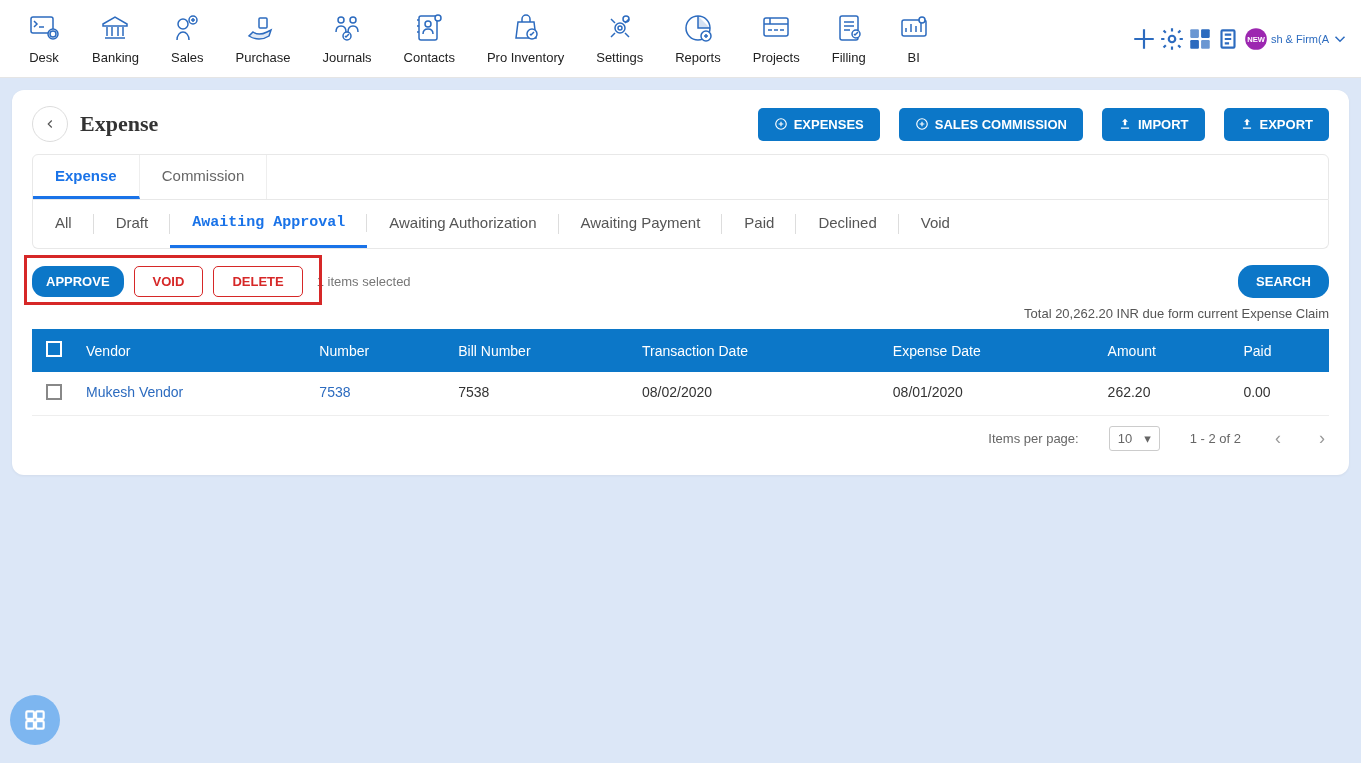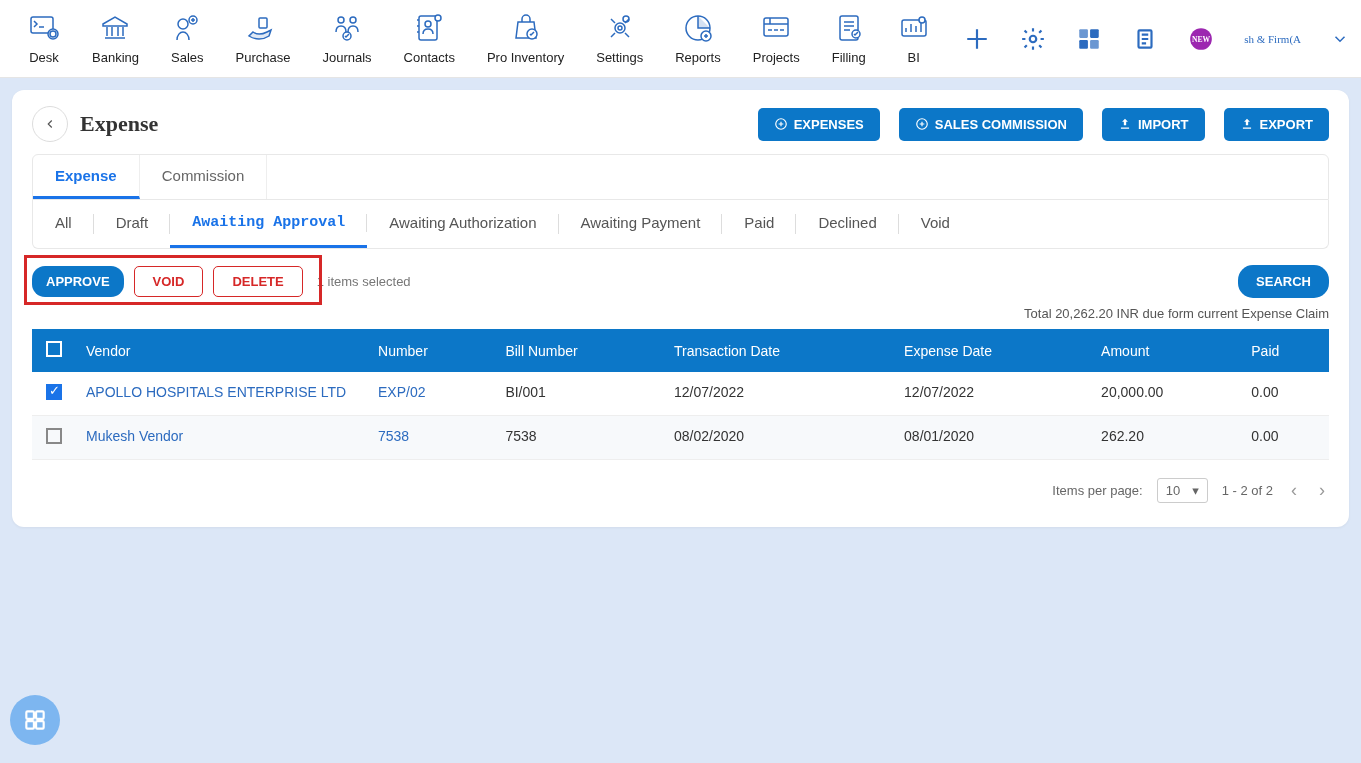--- a/index.html
+++ b/index.html
@@ -3,21 +3,21 @@
   <meta charset="utf-8">
   <style>
     * { box-sizing: border-box; margin: 0; padding: 0; }
     body { font-family: Arial, sans-serif; background: #dce7f7; font-size: 14px; color: #333; }
     
     .topnav { background: #fff; display: flex; align-items: center; padding: 8px 12px; border-bottom: 1px solid #e5e5e5; }
     .nav-items { display: flex; gap: 0; }
     .nav-item { display: flex; flex-direction: column; align-items: center; padding: 4px 16px; cursor: pointer; }
     .nav-item svg { width: 32px; height: 32px; }
     .nav-item span { font-size: 13px; color: #222; margin-top: 6px; }
-    .nav-right { margin-left: auto; display: flex; align-items: center; gap: 30px; font-family: Liberation Serif, serif; }
+    .nav-right { margin-left: auto; display: flex; align-items: center; gap: 2px; }
     .nav-right svg { width: 26px; height: 26px; cursor: pointer; }
     .firm-name { color: #2c6bbf; font-size: 11px; }
     
     .page-container { margin: 12px; background: #fff; border-radius: 12px; padding: 16px 20px 24px; box-shadow: 0 1px 3px rgba(0,0,0,.05); }
     
     .page-header { display: flex; align-items: center; gap: 12px; margin-bottom: 12px; }
     .back-btn { width: 36px; height: 36px; border: 1px solid #ddd; border-radius: 50%; display: flex; align-items: center; justify-content: center; cursor: pointer; }
     .page-title { font-size: 22px; font-weight: 600; color: #333; font-family: Georgia, serif; }
     .header-actions { margin-left: auto; display: flex; gap: 19px; }
     .btn-primary { background: #0c77c8; color: #fff; border: none; padding: 9px 16px; border-radius: 5px; font-weight: 700; font-size: 13px; cursor: pointer; display: inline-flex; align-items: center; gap: 6px; }
@@ -47,21 +47,21 @@
     tbody td { padding: 12px 10px; border-bottom: 1px solid #eee; font-size: 14px; vertical-align: top; }
     tbody tr:nth-child(even) { background: #f7f9fb; }
     tbody td.link { color: #2c6bbf; cursor: pointer; }
     tbody td:first-child { text-align: center; }
     
     .checkbox { width: 16px; height: 16px; border: 2px solid #fff; display: inline-block; cursor: pointer; }
     tbody .checkbox { border-color: #888; }
     .checkbox.checked { background: #1a73e8; border-color: #1a73e8; position: relative; }
     .checkbox.checked::after { content: "✓"; color: #fff; position: absolute; top: -3px; left: 1px; font-size: 13px; }
     
-    .pagination { display: flex; align-items: center; justify-content: flex-end; gap: 14px; margin-top: 18px; font-size: 13px; color: #666; }
+    .pagination { display: flex; align-items: center; justify-content: flex-end; gap: 30px; margin-top: 10px; font-size: 13px; color: #666; }
     .page-select { border: 1px solid #ccc; padding: 4px 8px; border-radius: 3px; display: inline-flex; align-items: center; gap: 12px; cursor: pointer; }
     .page-arrow { cursor: pointer; color: #999; font-size: 18px; padding: 0 4px; }
     
     .fab { position: fixed; bottom: 18px; left: 10px; width: 50px; height: 50px; background: #7db6f0; border-radius: 50%; display: flex; align-items: center; justify-content: center; cursor: pointer; }
     .fab svg { width: 26px; height: 26px; }
   </style>
 </head>
 <body>
 
 <div class="topnav">
@@ -269,30 +269,20 @@
         <th>Number</th>
         <th>Bill Number</th>
         <th>Transaction Date</th>
         <th>Expense Date</th>
         <th>Amount</th>
         <th>Paid</th>
       </tr>
     </thead>
     <tbody>
       <tr>
-        <td><span class="checkbox checked"></span></td>
-        <td class="link" style="max-width:160px">APOLLO HOSPITALS ENTERPRISE LTD</td>
-        <td class="link">EXP/02</td>
-        <td>BI/001</td>
-        <td>12/07/2022</td>
-        <td>12/07/2022</td>
-        <td>20,000.00</td>
-        <td>0.00</td>
-      </tr>
-      <tr>
         <td><span class="checkbox"></span></td>
         <td class="link">Mukesh Vendor</td>
         <td class="link">7538</td>
         <td>7538</td>
         <td>08/02/2020</td>
         <td>08/01/2020</td>
         <td>262.20</td>
         <td>0.00</td>
       </tr>
     </tbody>

